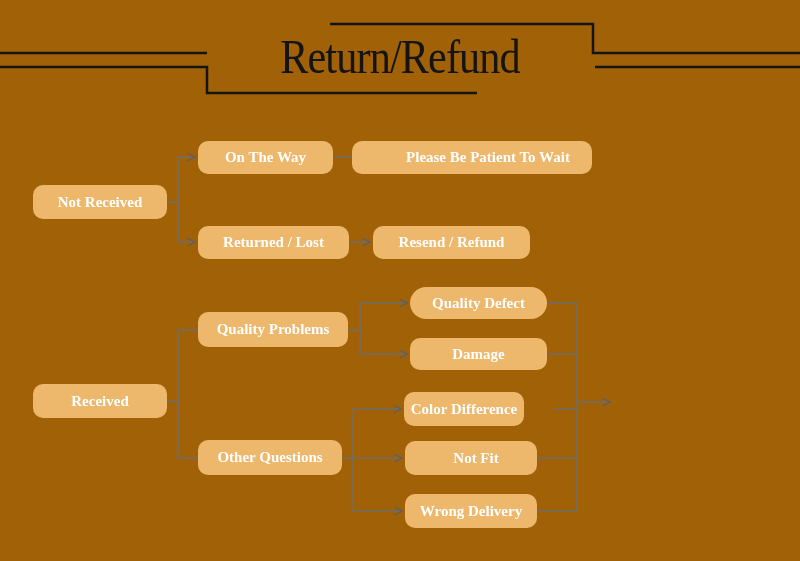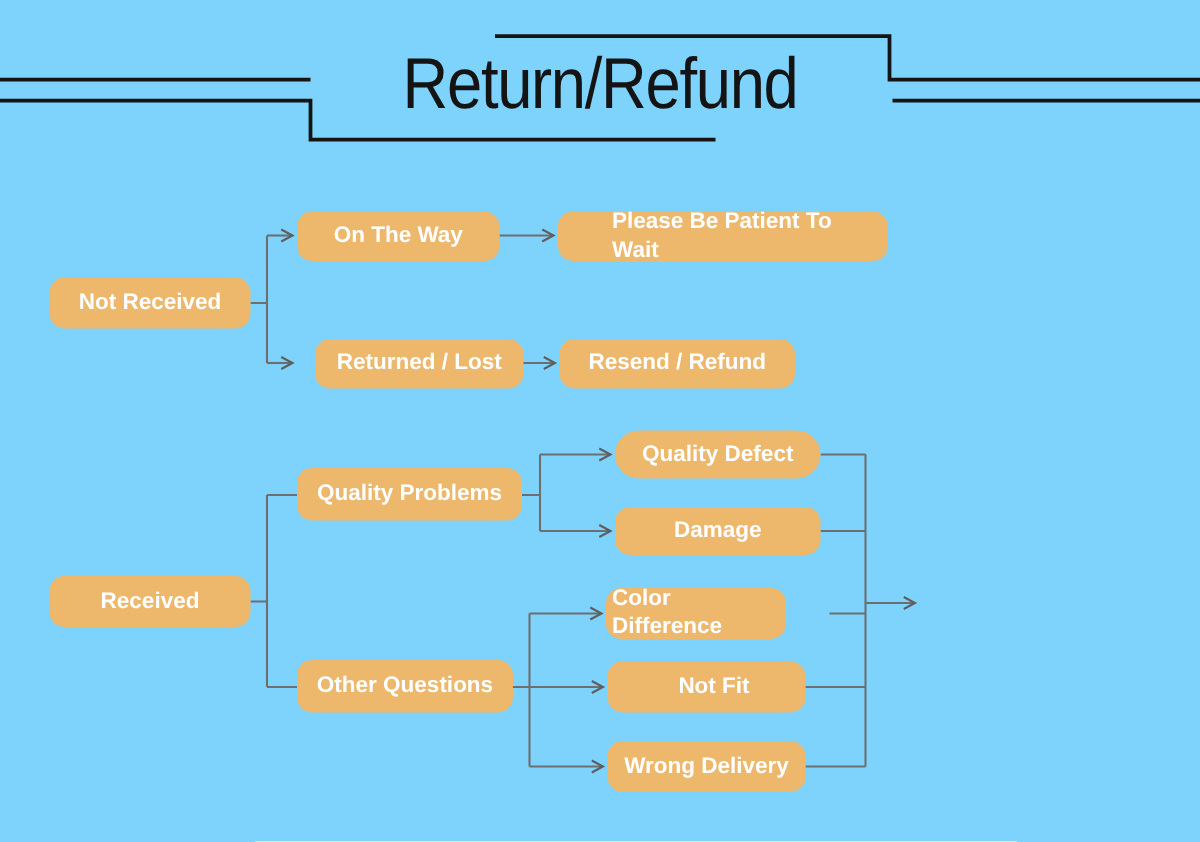--- a/index.html
+++ b/index.html
@@ -1,36 +1,36 @@
 <!DOCTYPE html>
 <html><head>
 <meta charset="utf-8">
 <style>
   html,body { margin:0; padding:0; background:#ffffff; }
   #canvas {
-    position:relative; width:800px; height:561px; background:#7dd3fc;
-    font-family:Liberation Sans, sans-serif; overflow:hidden;
+    position:relative; width:800px; height:561px; background:#a16207;
+    font-family:Liberation Serif, serif; overflow:hidden;
   }
   #title {
     position:absolute; left:0; top:33px; width:800px; text-align:center;
     font-size:48px; font-weight:400; color:#141414; line-height:1;
     transform:scaleX(0.88); transform-origin:50% 50%;
     letter-spacing:-1px; white-space:nowrap;
   }
   svg.lines { position:absolute; left:0; top:0; }
   .node {
     position:absolute; background:#EDB76C; color:#ffffff;
     border-radius:10px; display:flex; align-items:center; justify-content:center;
     font-size:15px; font-weight:bold; text-align:left; line-height:1.25;
     padding:0 4px; box-sizing:border-box;
   }
   .n-not-received      { left:33px;  top:185px; width:134px; height:34px; }
   .n-on-the-way        { left:198px; top:141px; width:135px; height:33px; }
-  .n-please-wait       { left:372px; top:141px; width:220px; height:33px;padding-left:36px; }
-  .n-returned-lost     { left:210px; top:226px; width:139px; height:33px; }
+  .n-please-wait       { left:352px; top:141px; width:240px; height:33px;padding-left:36px; }
+  .n-returned-lost     { left:198px; top:226px; width:151px; height:33px; }
   .n-resend-refund     { left:373px; top:226px; width:157px; height:33px; }
   .n-received          { left:33px;  top:384px; width:134px; height:34px; }
   .n-quality-problems  { left:198px; top:312px; width:150px; height:35px; }
   .n-other-questions   { left:198px; top:440px; width:144px; height:35px; }
   .n-quality-defect    { left:410px; top:287px; width:137px; height:32px;border-radius:16px; }
   .n-damage            { left:410px; top:338px; width:137px; height:32px; }
   .n-color-difference  { left:404px; top:392px; width:120px; height:34px; }
   .n-not-fit           { left:405px; top:441px; width:132px; height:34px;padding-left:14px; }
   .n-wrong-delivery    { left:405px; top:494px; width:132px; height:34px; }
   .n-resend-discount   { left:613px; top:378px; width:165px; height:49px; }

